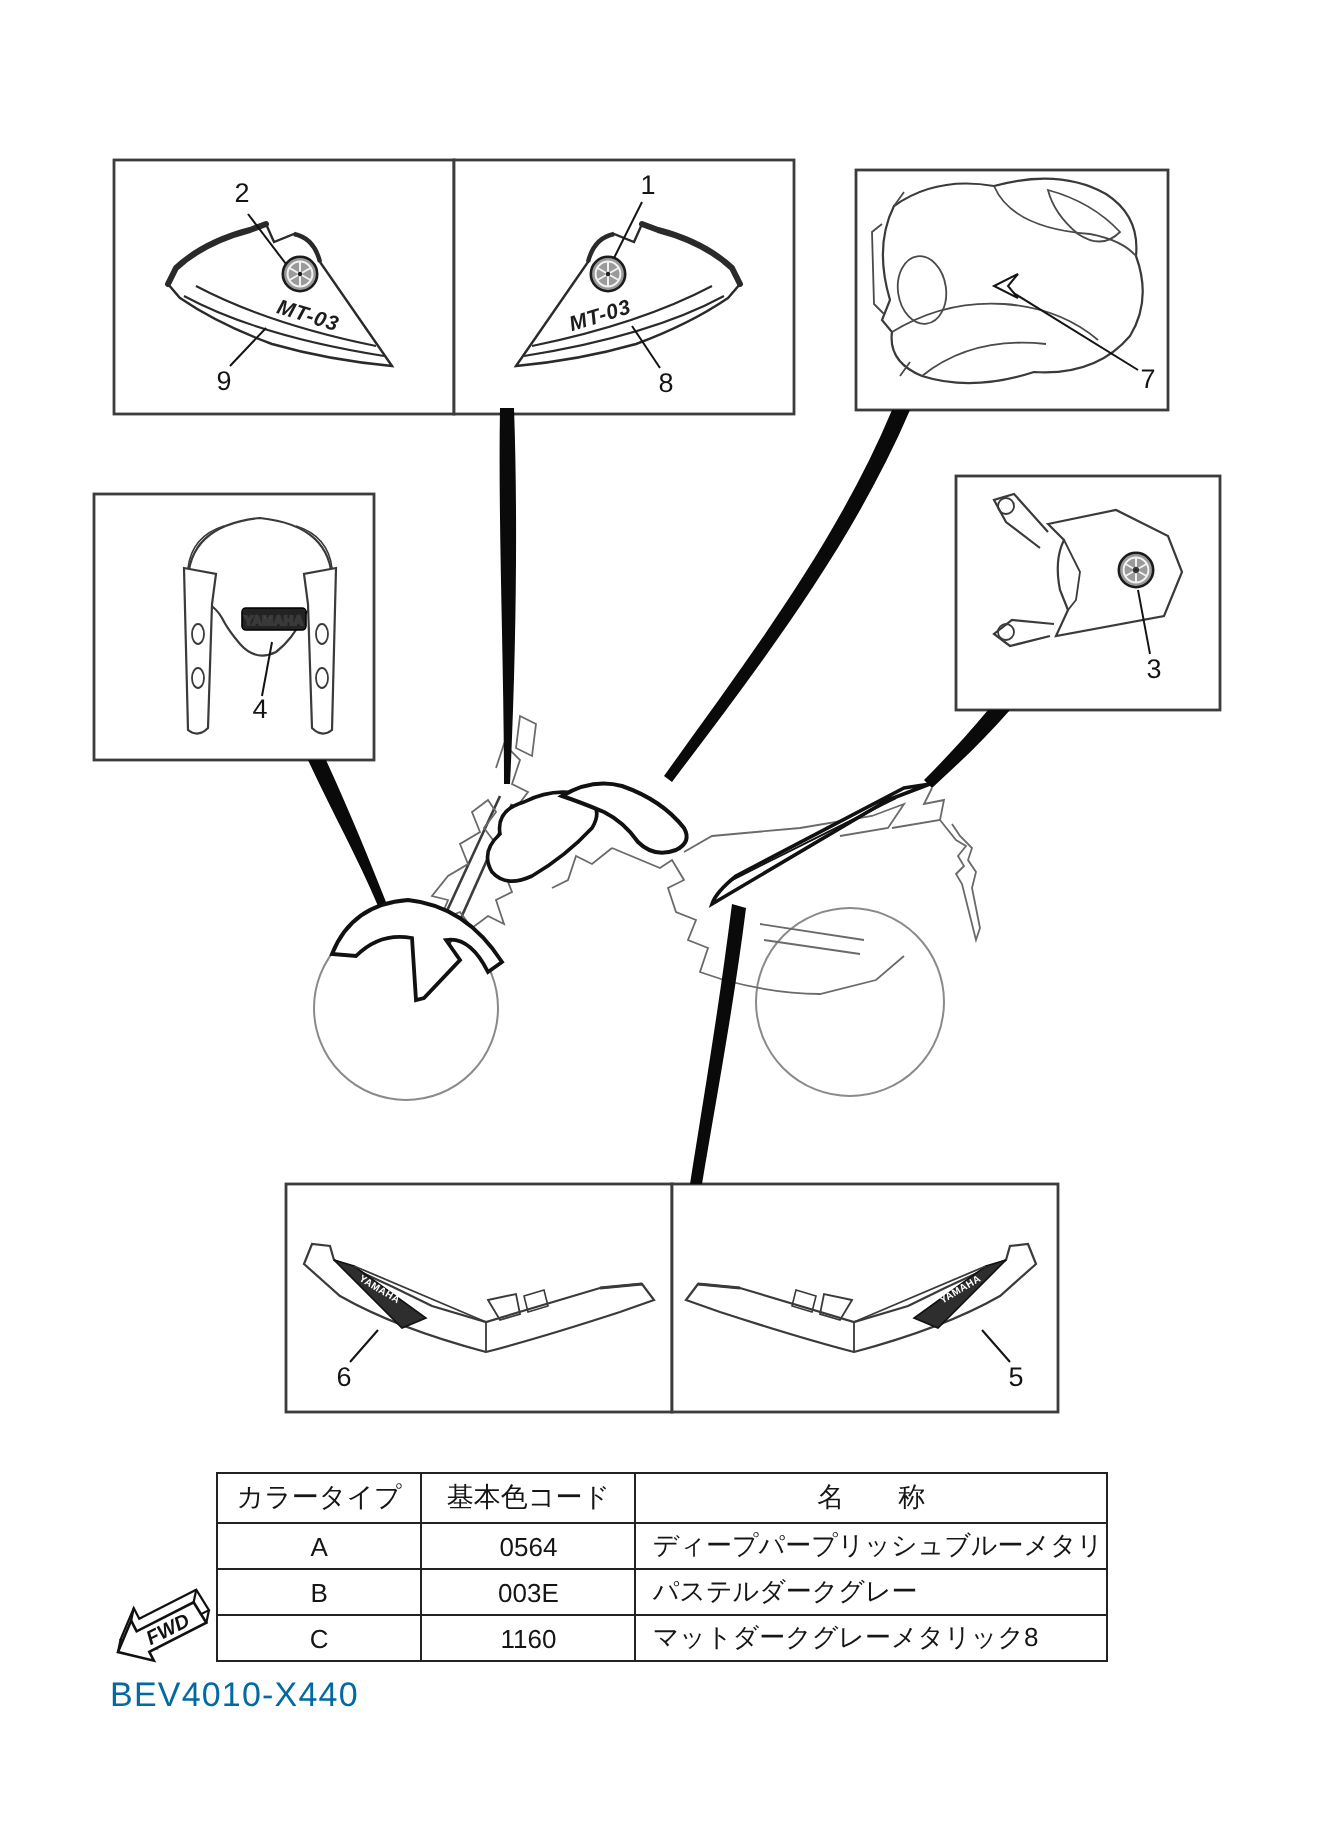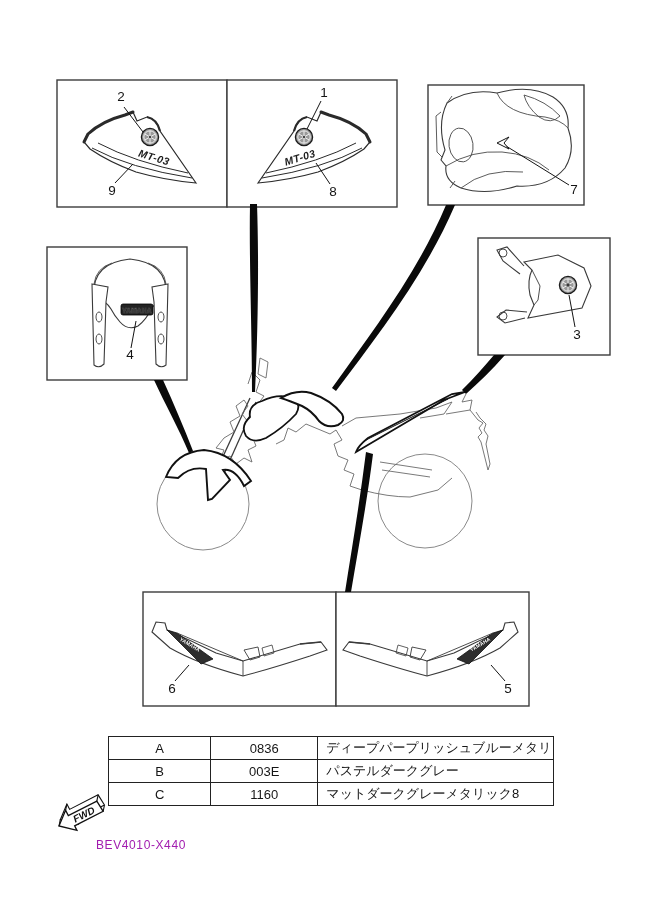--- a/index.html
+++ b/index.html
@@ -9,21 +9,21 @@
     margin:0 auto;
   }
   svg{position:absolute;left:0;top:0;}
   svg text{font-family:"Liberation Sans", sans-serif;}
   .co{font-size:13.5px;fill:#141414;text-anchor:middle;}
   .mt03{font-size:10.5px;font-weight:bold;font-style:italic;fill:#1d1d1d;letter-spacing:.4px;text-anchor:middle;}
   .decal-sm{font-size:5px;font-weight:bold;fill:#ffffff;text-anchor:middle;letter-spacing:.2px;}
   .decal-md{font-size:6.5px;font-weight:bold;fill:#ffffff;text-anchor:middle;letter-spacing:.3px;}
   .fwd-txt{font-size:10px;font-weight:bold;font-style:italic;fill:#111;}
   .part-code{
-    position:absolute;left:55px;top:838px;font-size:12px;letter-spacing:.6px;color:#a21caf;margin-left:41px;
+    position:absolute;left:55px;top:838px;font-size:17px;letter-spacing:.6px;color:#0369a1;
   }
   .tablewrap{position:absolute;left:108px;top:736px;}
   table.colors{border-collapse:collapse;table-layout:fixed;width:446px;background:#fff;}
   table.colors td,table.colors th{
     border:1.6px solid #222;font-weight:normal;font-size:13px;color:#161616;
     height:22px;padding:0 2px;text-align:center;white-space:nowrap;overflow:hidden;
   }
   table.colors th{height:24px;font-size:13.5px;}
   table.colors .c1{width:101px;}
   table.colors .c2{width:106px;}
@@ -219,23 +219,28 @@
 </svg>
 
 <div class="tablewrap">
   <table class="colors">
     <colgroup>
           <col class="c1">
           <col class="c2">
           <col class="c3">
         </colgroup>
     <tbody>
+          <tr>
+      <th>カラータイプ</th>
+      <th>基本色コード</th>
+      <th>名　　称</th>
+    </tr>
     <tr>
       <td>A</td>
-      <td>0836</td>
+      <td>0564</td>
       <td class="name">ディープパープリッシュブルーメタリックC</td>
     </tr>
     <tr>
       <td>B</td>
       <td>003E</td>
       <td class="name">パステルダークグレー</td>
     </tr>
     <tr>
       <td>C</td>
       <td>1160</td>

